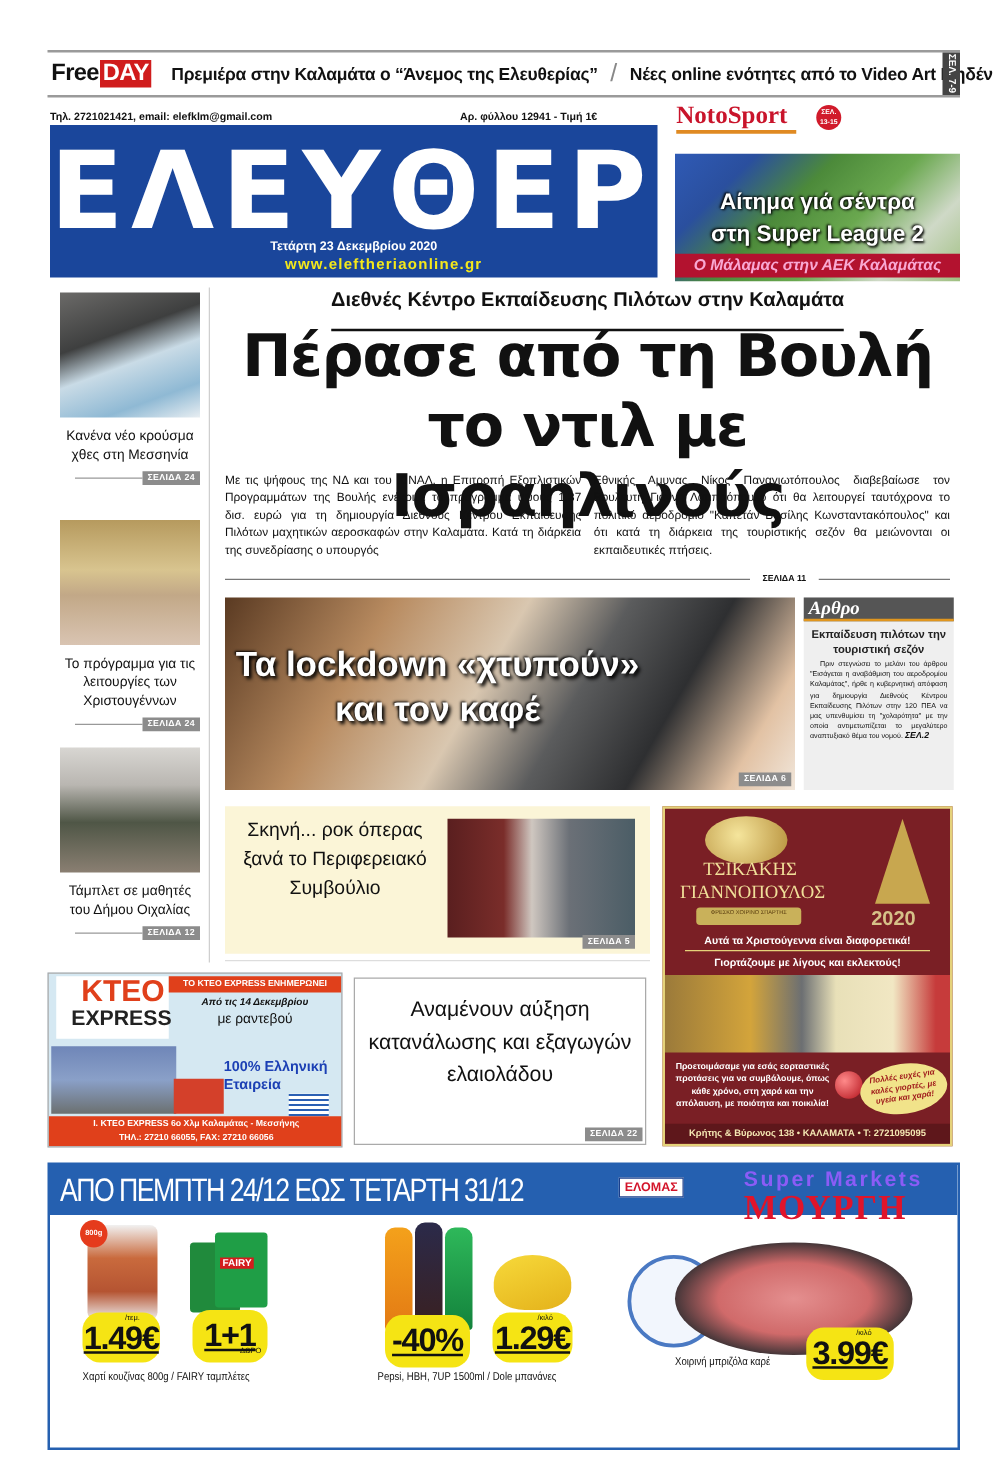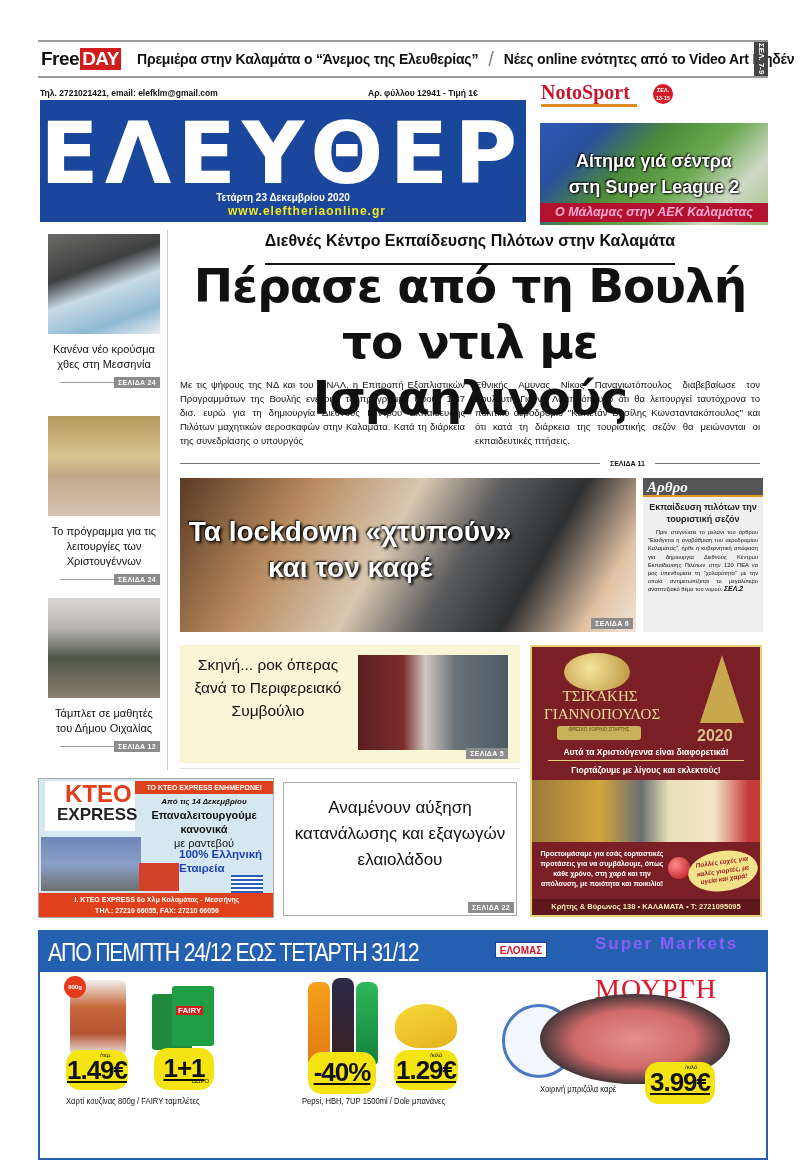--- a/index.html
+++ b/index.html
@@ -110,21 +110,21 @@
   .olive { left: 283px; top: 782px; width: 234px; height: 134px; border: 1px solid #aaa; }
   .olive .t { position: absolute; left: 0; top: 12px; width: 232px; text-align: center; font-size: 17px; line-height: 26px; }
   .olive .seltag { position: absolute; right: 2px; bottom: 2px; }
 
   
   .market { left: 38px; top: 930px; width: 730px; height: 230px; border: 2px solid #2560b0; background: #fff; overflow: hidden; }
   .market .band { position: absolute; left: 0; top: 0; width: 726px; height: 40px; background: #2560b0; }
   .market .dates { position: absolute; left: 8px; top: 4px; color: #fff; font-family: "Liberation Sans", sans-serif; font-size: 26px; line-height: 32px; letter-spacing: -1.5px; transform: scaleX(0.82); transform-origin: left; }
   .market .elomas { position: absolute; left: 455px; top: 10px; width: 52px; height: 16px; background: #fff; color: #d3142a; font-weight: bold; font-size: 10px; text-align: center; line-height: 16px; border: 1px solid #1a3f8c; }
   .market .sm { position: absolute; left: 555px; top: 2px; color: #8b5cf6; font-weight: bold; font-size: 17px; letter-spacing: 2px; }
-  .market .mourgi { position: absolute; left: 555px; top: 20px; color: #e0142a; font-family: "Liberation Serif", serif; font-weight: normal; font-size: 28px; line-height: 30px; letter-spacing: 1px; margin-top: 22px; }
+  .market .mourgi { position: absolute; left: 555px; top: 20px; color: #e0142a; font-family: "Liberation Serif", serif; font-weight: bold; font-size: 28px; line-height: 30px; letter-spacing: 1px; }
   .prod { position: absolute; }
   .price { position: absolute; background: #f5e414; border-radius: 14px; color: #111; font-weight: bold; text-align: center; text-decoration: underline; }
   .price .main { font-size: 26px; line-height: 40px; letter-spacing: -1px; }
   .price .unit { position: absolute; top: 2px; font-size: 6px; font-weight: normal; }
   .caption { position: absolute; font-size: 9px; transform: scaleX(0.85); transform-origin: left; white-space: nowrap; }
   .towel { left: 30px; top: 48px; width: 56px; height: 76px; border-radius: 6px; background: linear-gradient(180deg, #f1f1f1 0%, #c96a3d 35%, #b55432 70%, #eee 100%); }
   .towel-badge { left: 24px; top: 44px; width: 22px; height: 22px; border-radius: 50%; background: #e53b1c; color: #fff; font-size: 6px; font-weight: bold; text-align: center; line-height: 22px; }
   .fairy1 { left: 112px; top: 62px; width: 40px; height: 56px; background: #208a3c; border-radius: 3px; }
   .fairy2 { left: 132px; top: 54px; width: 42px; height: 60px; background: #1f9e46; border-radius: 3px; }
   .fairy-lbl { position: absolute; left: 4px; top: 20px; color: #fff; background: #d31d1d; font-size: 8px; font-weight: bold; padding: 0 2px; }
@@ -251,21 +251,21 @@
 
 <div class="abs kteo">
   <div class="bldg"></div>
   <div class="bldg2"></div>
   <div class="logo">
     <span class="k">KTEO</span>
     <span class="e">EXPRESS</span>
   </div>
   <div class="banner">ΤΟ ΚΤΕΟ EXPRESS ΕΝΗΜΕΡΩΝΕΙ</div>
   <div class="from">Από τις 14 Δεκεμβρίου</div>
-  <div class="big"><div>Επαναλειτουργούμε κανονικά</div><span>με ραντεβού</span></div>
+  <div class="big"><span>με ραντεβού</span></div>
   <div class="greek">100% Ελληνική Εταιρεία</div>
   <div class="flag"></div>
   <div class="foot">
     <div>I. ΚΤΕΟ EXPRESS 6ο Χλμ Καλαμάτας - Μεσσήνης</div>
     <div>ΤΗΛ.: 27210 66055, FAX: 27210 66056</div>
   </div>
 </div>
 
 <div class="abs olive">
   <div class="t">Αναμένουν αύξηση κατανάλωσης και εξαγωγών ελαιολάδου</div>

